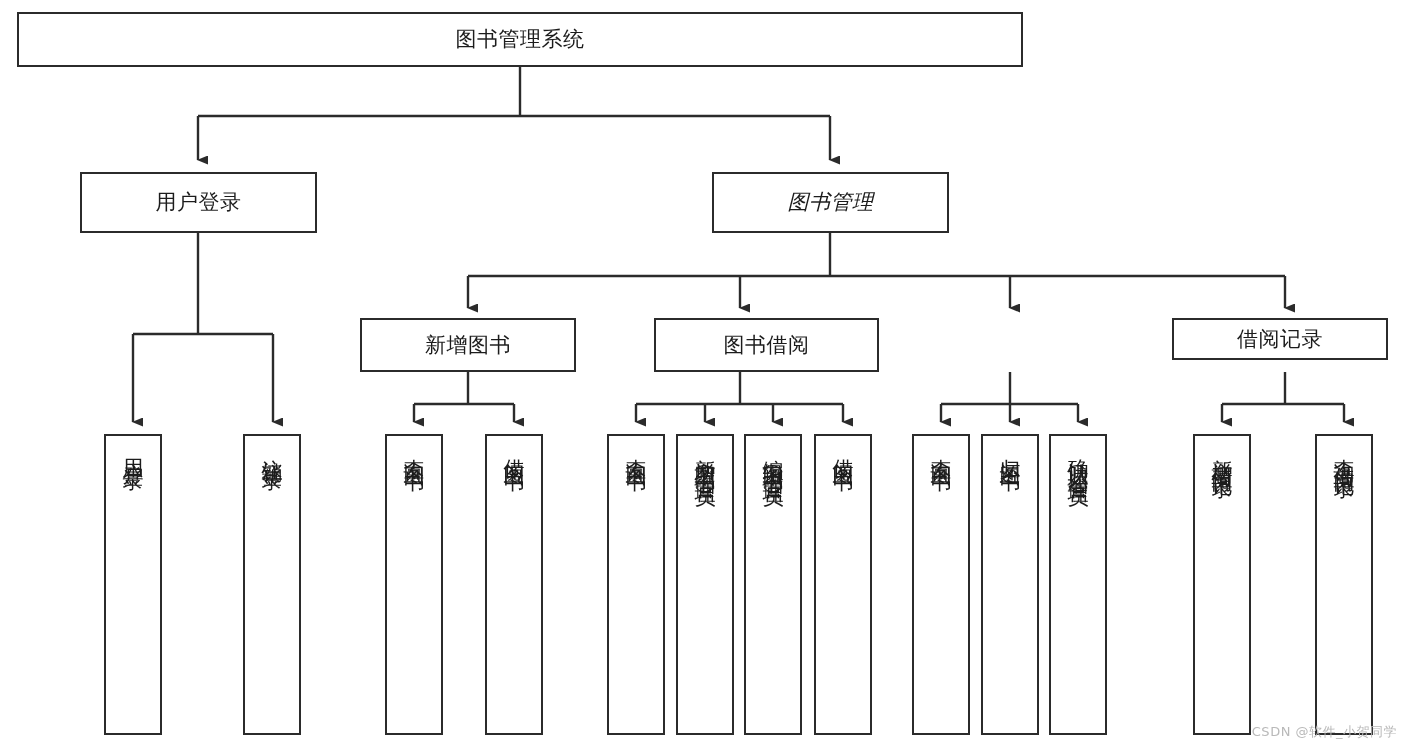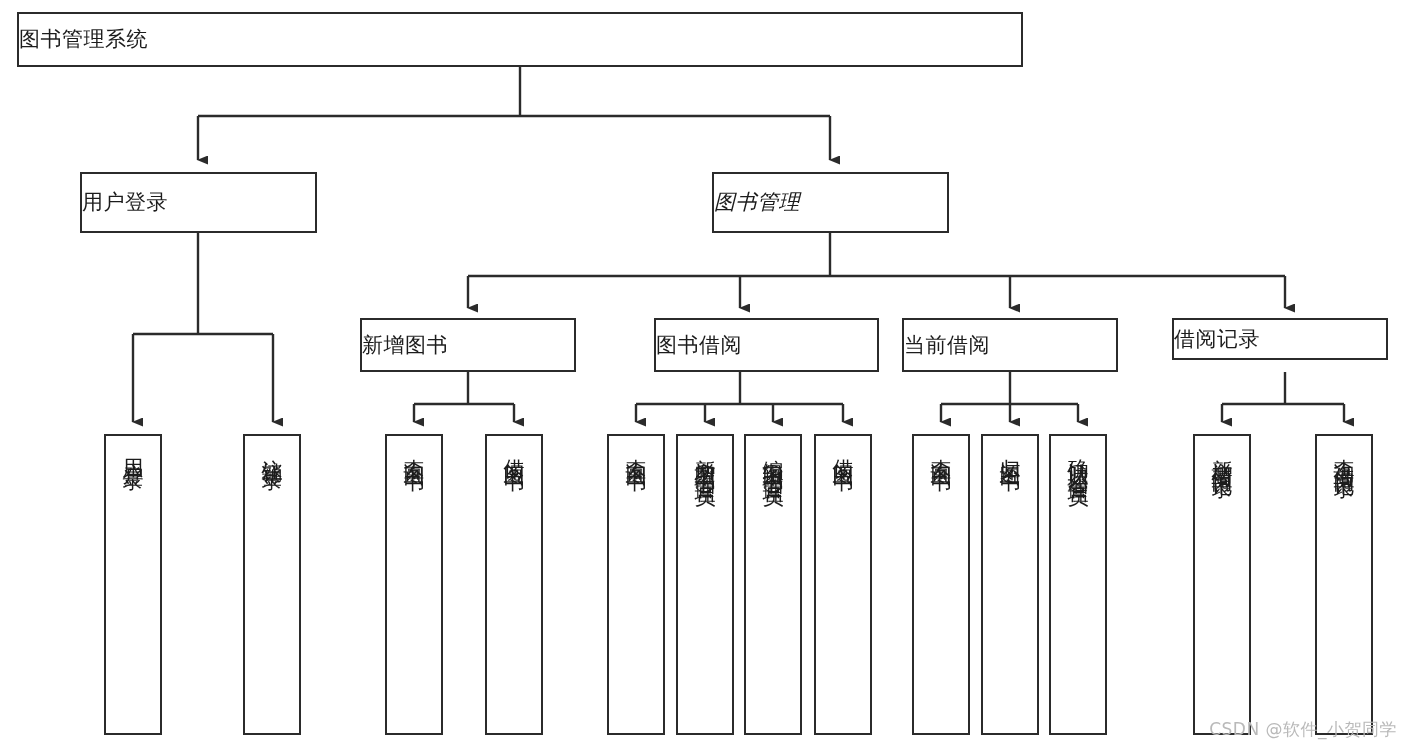--- a/index.html
+++ b/index.html
@@ -25,21 +25,21 @@
     width: 1405px;
     height: 747px;
   }
   .node-box {
     position: absolute;
     box-sizing: border-box;
     background: #ffffff;
     border: 2px solid #2b2b2b;
     display: flex;
     align-items: center;
-    justify-content: flex-start;
+    justify-content: center;
     overflow: hidden;
   }
   .node-label {
     color: #1c1c1c;
     line-height: 1.18;
     text-align: center;
     white-space: pre-wrap;
   }
   
   .node-h .node-label {
@@ -56,21 +56,21 @@
     writing-mode: vertical-rl;
     text-orientation: upright;
     font-size: 21px;
     letter-spacing: 4px;
     line-height: 1.05;
   }
   #watermark {
     position: absolute;
     right: 8px;
     bottom: 6px;
-    font-size: 17px;
+    font-size: 13px;
     color: #b9b9b9;
     letter-spacing: 0.5px;
     user-select: none;
     pointer-events: none;
   }
 </style>
 </head>
 <body>
 
 <div id="diagram-root">
@@ -138,23 +138,20 @@
   </div>
 
   <div class="node-box node-h" style="left:360px; top:318px; width:216px; height:54px;">
     <span class="node-label">新增图书</span>
   </div>
 
   <div class="node-box node-h" style="left:654px; top:318px; width:225px; height:54px;">
     <span class="node-label">图书借阅</span>
   </div>
 
-  <div class="node-box node-h" style="left:902px; top:318px; width:216px; height:54px;">
-    <span class="node-label">当前借阅</span>
-  </div>
 
   <div class="node-box node-h" style="left:1172px; top:318px; width:216px; height:42px;">
     <span class="node-label">借阅记录</span>
   </div>
 
   <div class="node-box node-v" style="left:104px; top:434px; width:58px; height:301px;">
     <span class="node-label">用户登录</span>
   </div>
 
   <div class="node-box node-v" style="left:243px; top:434px; width:58px; height:301px;">

